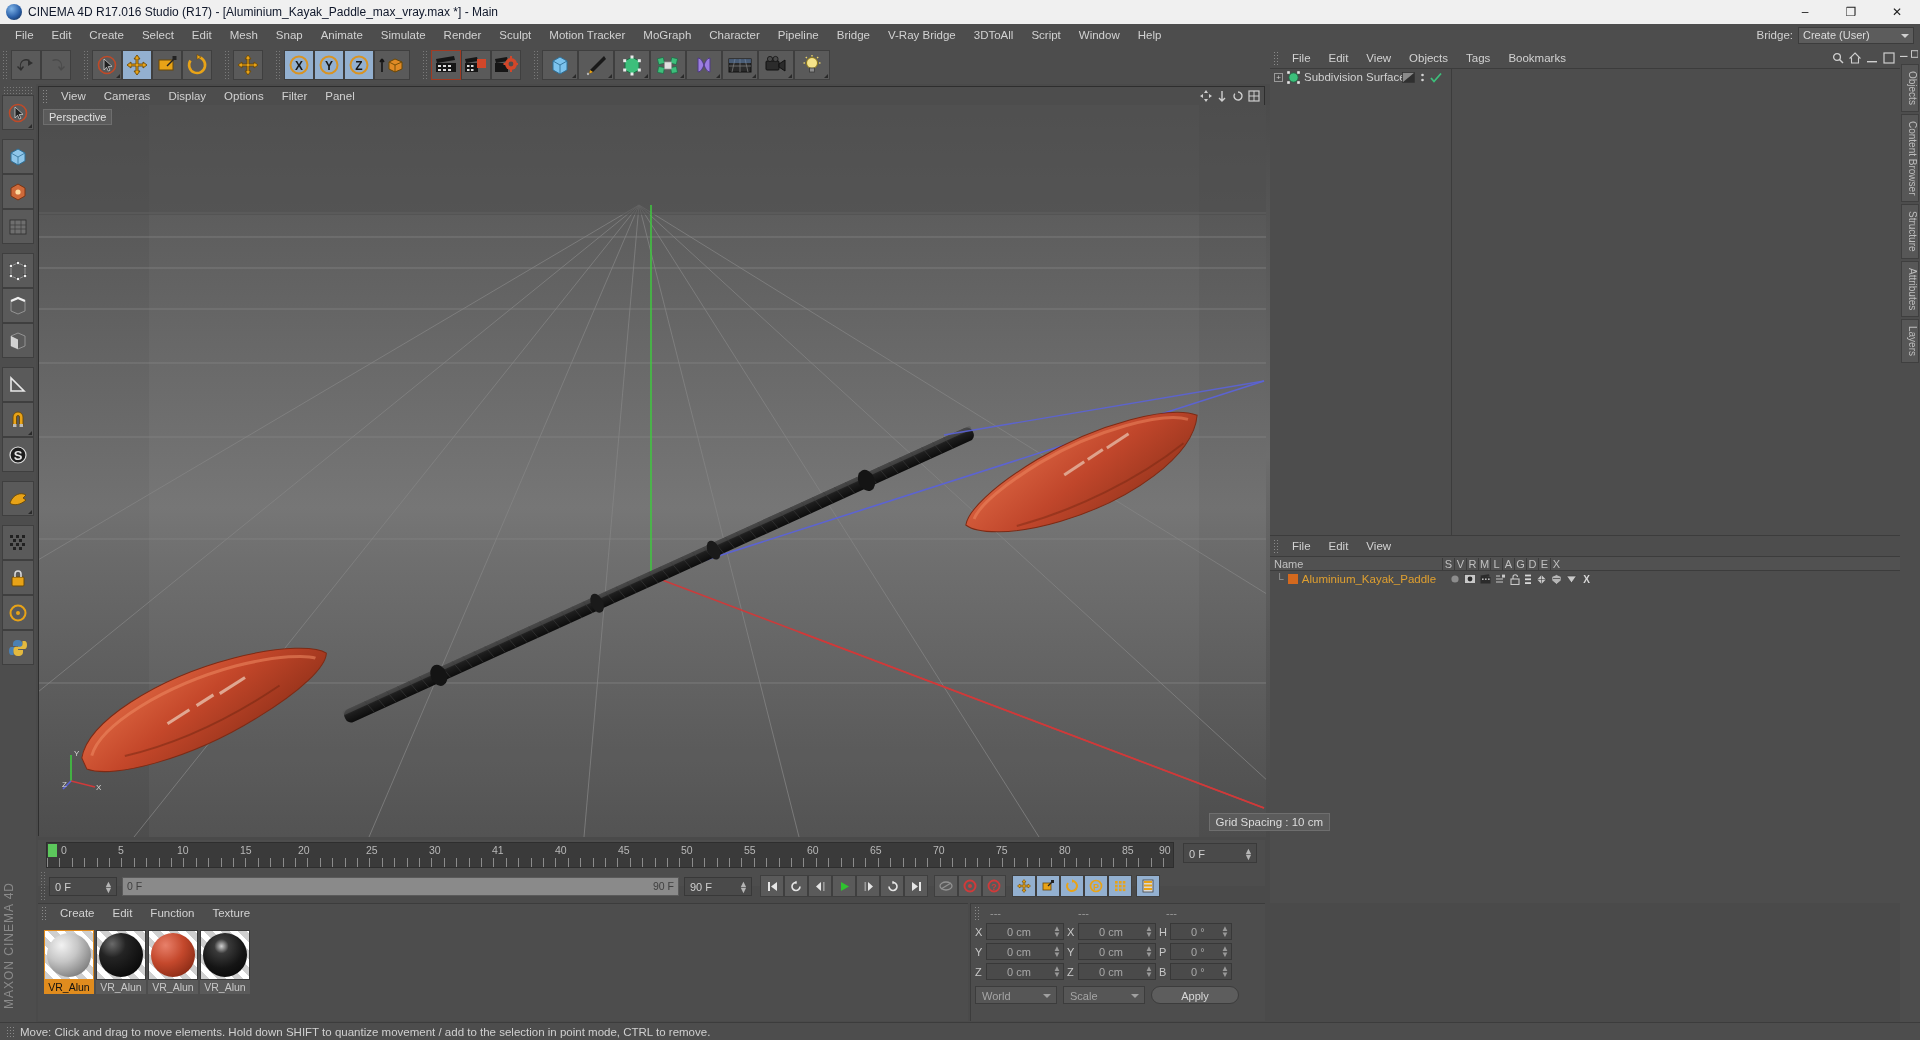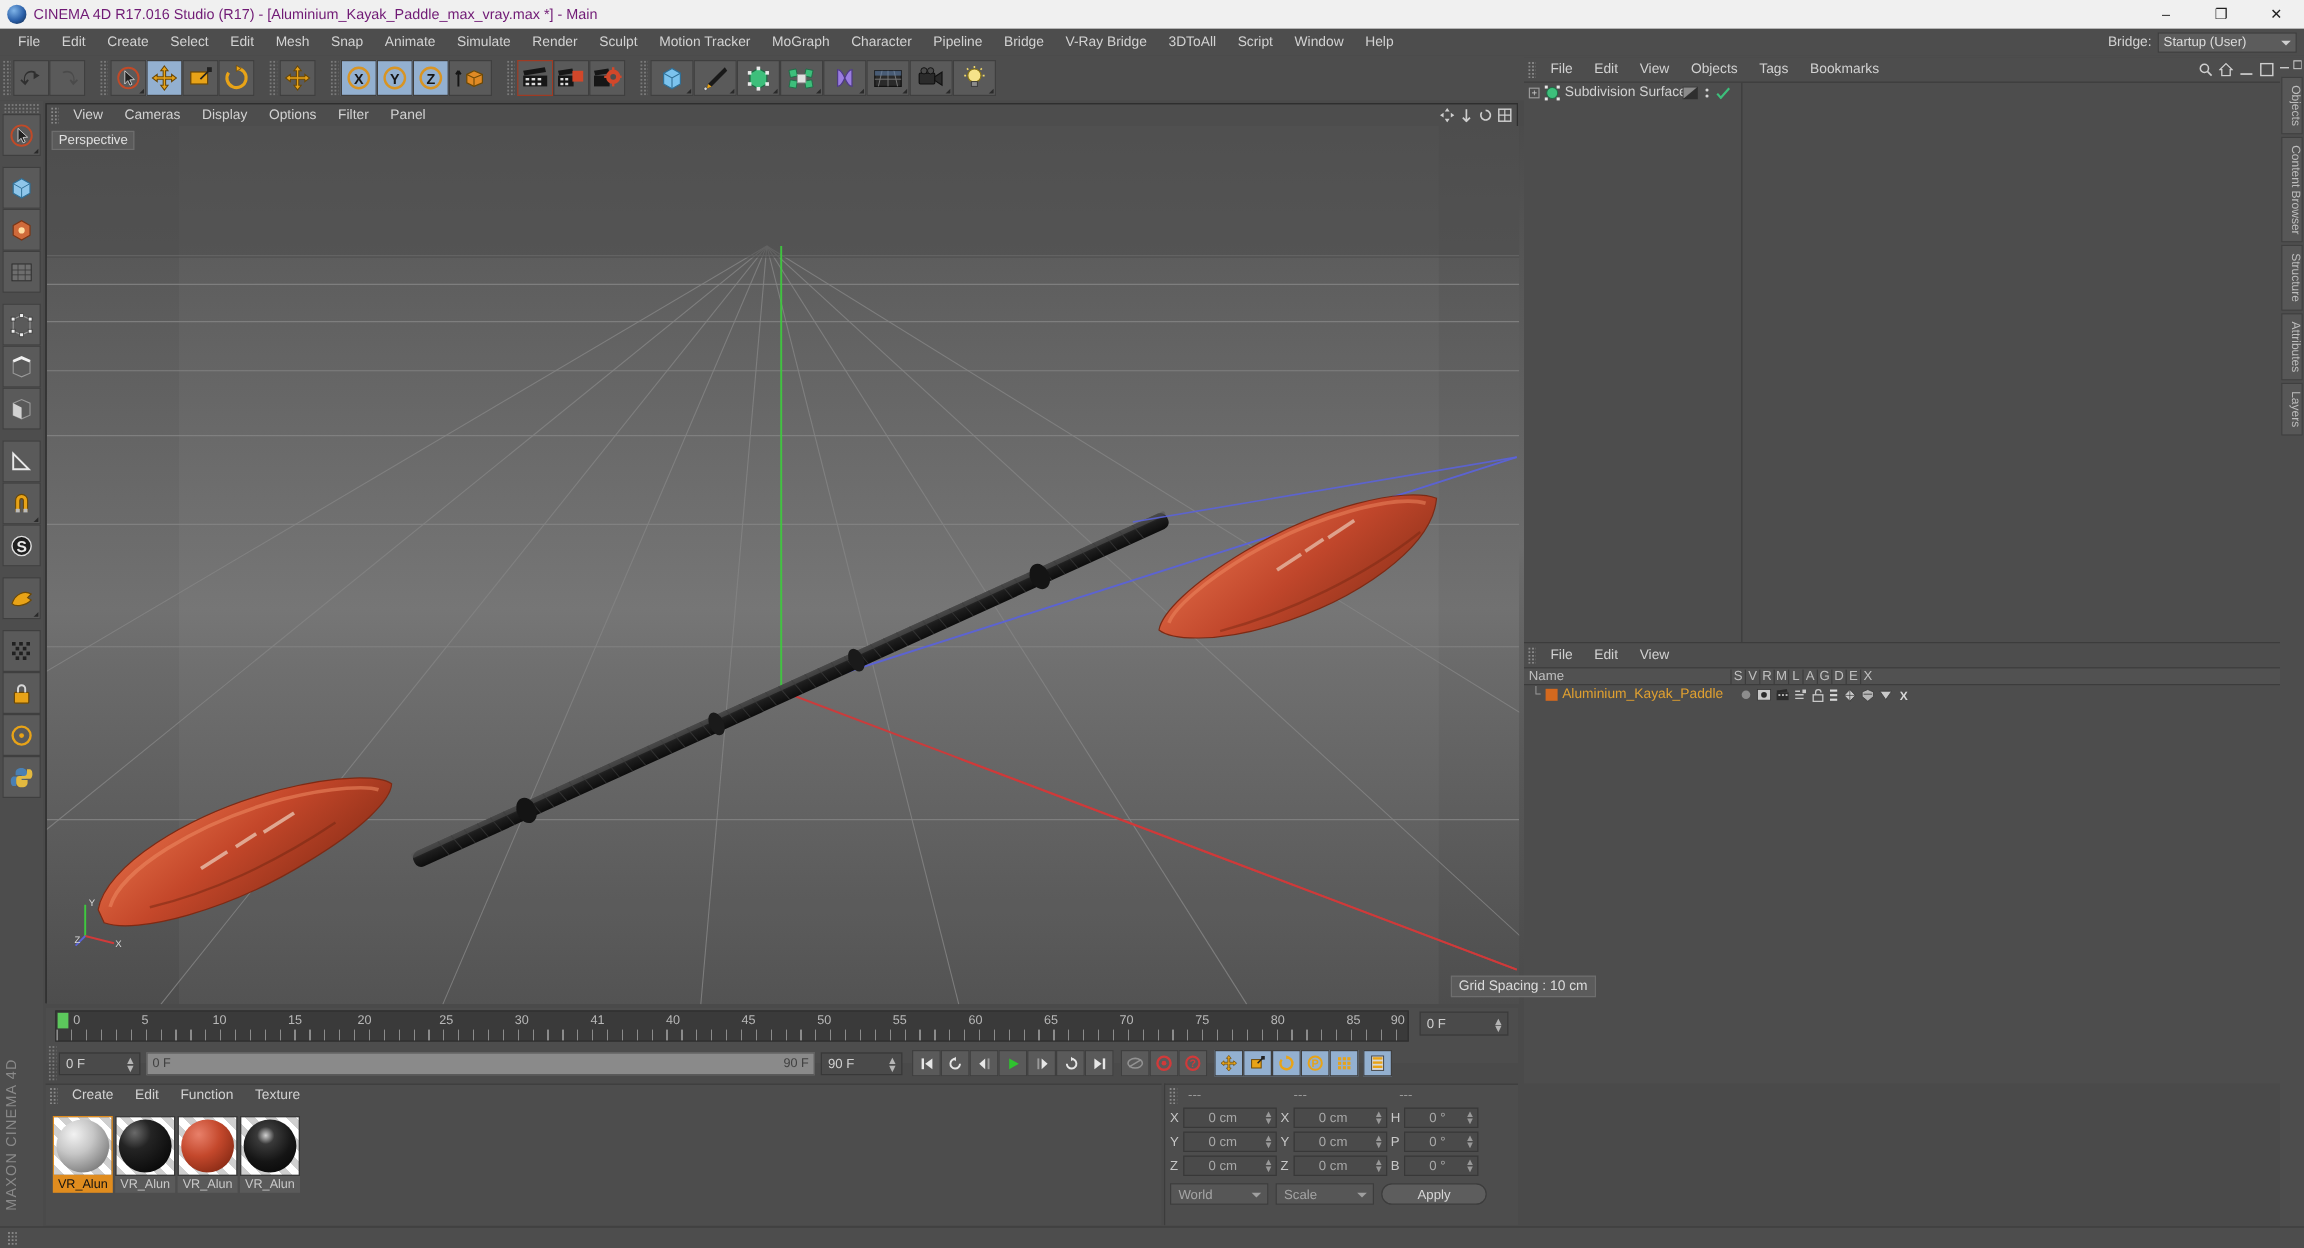--- a/index.html
+++ b/index.html
@@ -16,21 +16,21 @@
   .titlebar {
     position: absolute; left: 0; top: 0; width: 1920px; height: 24px;
     background: #f0f0f0; display: flex; align-items: center;
   }
   .titlebar .tb-icon {
     width: 16px; height: 16px; margin-left: 6px; margin-right: 6px;
     border-radius: 50%;
     background: radial-gradient(circle at 35% 30%, #7fb4e8 0%, #2a5fa8 55%, #10243f 100%);
   }
   .titlebar .tb-title {
-    font-size: 12px; color: #701a75; white-space: nowrap;
+    font-size: 12px; color: #0f172a; white-space: nowrap;
   }
   .winbtns { position: absolute; right: 0; top: 0; height: 24px; display: flex; }
   .winbtn {
     width: 46px; height: 24px; display: flex; align-items: center; justify-content: center;
     font-size: 12px; color: #202020;
   }
 
   
   .menubar {
     position: absolute; left: 0; top: 24px; width: 1920px; height: 22px;
@@ -351,21 +351,21 @@
   <div class="menu-item">Bridge</div>
   <div class="menu-item">V-Ray Bridge</div>
   <div class="menu-item">3DToAll</div>
   <div class="menu-item">Script</div>
   <div class="menu-item">Window</div>
   <div class="menu-item">Help</div>
 
   <div class="layout-box">
     <div class="layout-label">Bridge:</div>
     <div class="layout-select">
-      <span>Startup (User)</span>
+      <span>Create (User)</span>
       <span class="caret"></span>
     </div>
   </div>
 </div>
 
 <div class="toolbar">
   <div class="grip"></div>
 
   <div class="tgroup">
     <div class="tbtn">
@@ -1298,13 +1298,14 @@
   </div>
   <div class="rs-tab">Objects</div>
   <div class="rs-tab">Content Browser</div>
   <div class="rs-tab">Structure</div>
   <div class="rs-tab">Attributes</div>
   <div class="rs-tab">Layers</div>
 </div>
 
 <div class="statusbar">
   <div class="sb-grip"></div>
+  <div class="sb-text">Move: Click and drag to move elements. Hold down SHIFT to quantize movement / add to the selection in point mode, CTRL to remove.</div>
 </div>
 
 </body></html>

